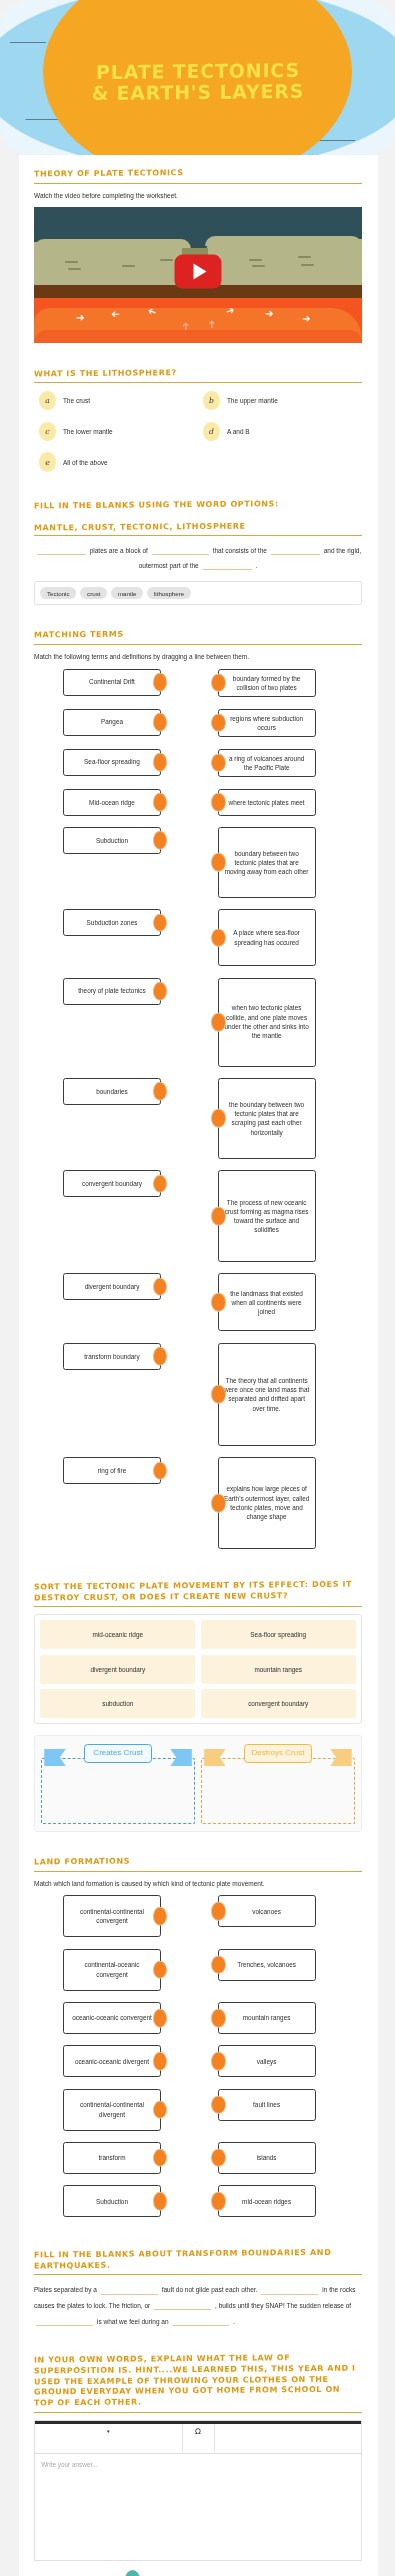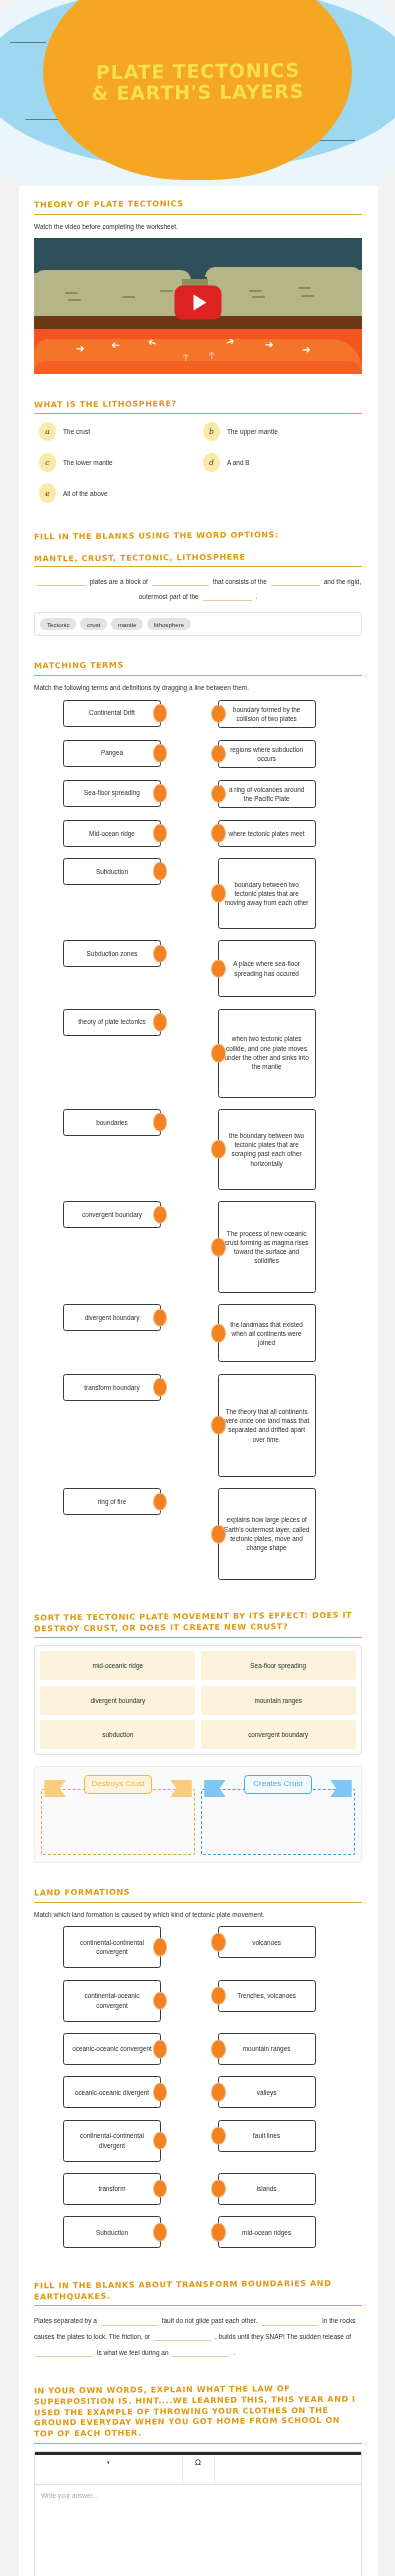--- a/index.html
+++ b/index.html
@@ -8,21 +8,21 @@
     width: 396px;
     background: #f2f2f2;
     font-family: "Liberation Sans", sans-serif;
     color: #2e2e2e;
   }
   .page { width: 396px; position: relative; }
 
   
   .hero {
     position: relative;
-    height: 186px;
+    height: 155px;
     background: #eaf6fb;
     overflow: hidden;
     border-radius: 29px;
   }
   .hero-globe {
     position:absolute; left:-20.6px; top:-15.5px;
     width: 438px; height: 185px;
     background: #9ed8f0;
     border-radius: 50%;
   }
@@ -527,30 +527,30 @@
       <hr class="rule">
       <div class="sort-bank">
         <div class="sort-tile">mid-oceanic ridge</div>
         <div class="sort-tile">Sea-floor spreading</div>
         <div class="sort-tile">divergent boundary</div>
         <div class="sort-tile">mountain ranges</div>
         <div class="sort-tile">subduction</div>
         <div class="sort-tile">convergent boundary</div>
       </div>
       <div class="sort-zones">
+        <div class="zone blue">
+          <div class="rib-tail left"></div>
+          <div class="rib-tail right"></div>
+          <div class="ribbon">Creates Crust</div>
+          <div class="zone-drop"></div>
+        </div>
         <div class="zone">
           <div class="rib-tail left"></div>
           <div class="rib-tail right"></div>
           <div class="ribbon">Destroys Crust</div>
-          <div class="zone-drop"></div>
-        </div>
-        <div class="zone blue">
-          <div class="rib-tail left"></div>
-          <div class="rib-tail right"></div>
-          <div class="ribbon">Creates Crust</div>
           <div class="zone-drop"></div>
         </div>
       </div>
     </div>
 
     <div class="spacer-40"></div>
 
     <div class="section">
       <h2 class="sec-title">LAND FORMATIONS</h2>
       <hr class="rule">

